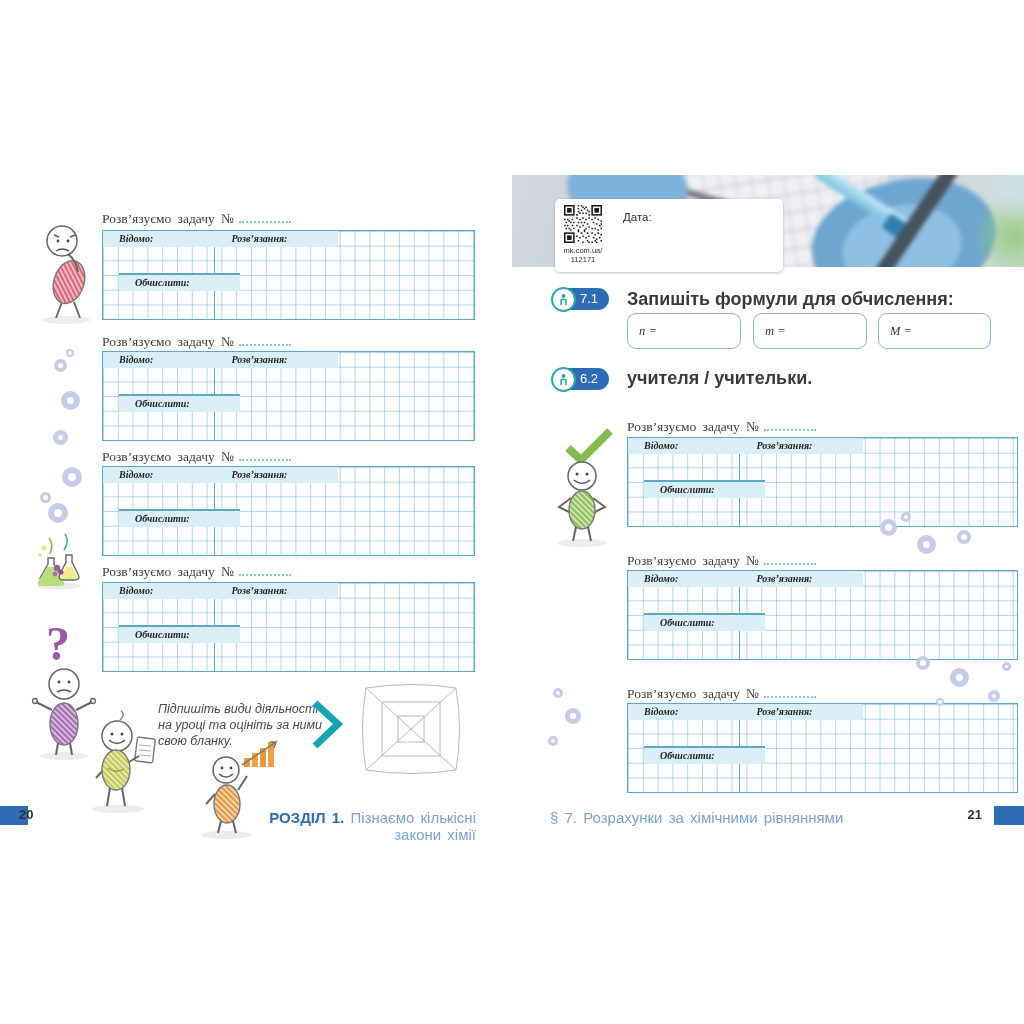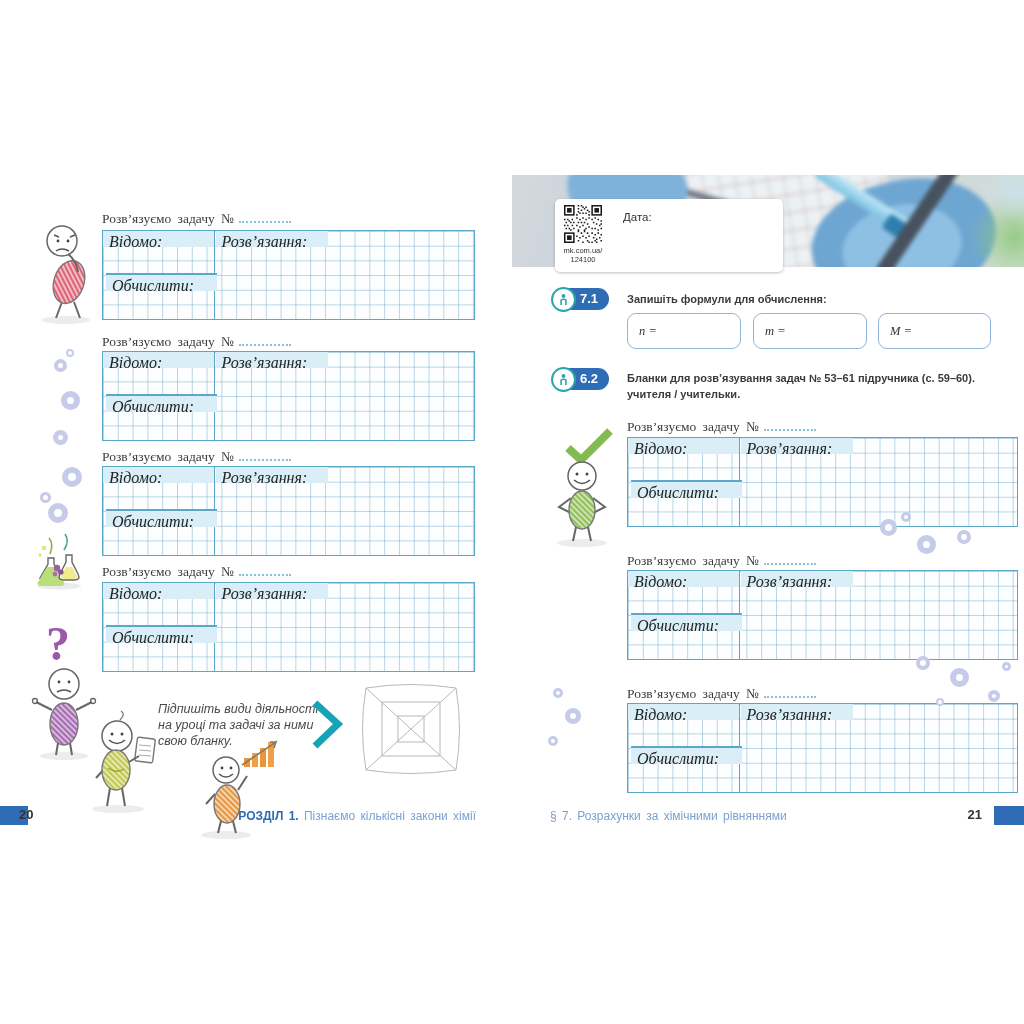--- a/index.html
+++ b/index.html
@@ -10,53 +10,53 @@
   
   .blk-h{position:absolute;font-family:"Liberation Serif",serif;font-size:13.5px;color:#3d3d3d;word-spacing:3px;}
   .dotline{display:inline-block;width:52px;border-bottom:2px dotted #86c3da;margin-left:5px;}
   .tbl{position:absolute;width:371px;height:88px;border:1.5px solid #5ba7c7;background-color:#fdfeff;
        background-image:linear-gradient(to right, rgba(96,166,198,.45) 1px, transparent 1px),
                         linear-gradient(to bottom, rgba(96,166,198,.45) 1px, transparent 1px);
        background-size:14.8px 14.7px;}
   .tbl-r{width:389px;}
   .vdiv{position:absolute;left:111px;top:0;bottom:0;border-left:1.5px solid #5ba7c7;}
   .lbl{position:absolute;background:#daeef7;font-family:"Liberation Serif",serif;
-       font-style:italic;font-weight:normal;font-size:16px;color:#222;
-       padding:2px 0 0 6px;height:14px;box-sizing:content-box;}
+       font-style:italic;font-weight:bold;font-size:10px;color:#222;
+       padding:2px 0 0 16px;height:14px;box-sizing:content-box;}
   .lbl-known{top:0;left:0;width:105px;}
   .lbl-sol{top:0;left:112.5px;width:106px;}
-  .lbl-calc{top:44px;left:3px;width:105px;border-top:2px solid #5ba7c7;margin-top:-2px;}
+  .lbl-calc{top:44px;left:16px;width:105px;border-top:2px solid #5ba7c7;margin-top:-2px;}
 
   
   .badge{position:absolute;display:flex;align-items:center;height:24px;}
-  .badge .pill{background:#2e6cb5;color:#fff;font-weight:bold;font-size:13px;
+  .badge .pill{background:#2e6cb5;color:#fff;font-weight:normal;font-size:13px;
                padding:3px 11px 4px 16px;border-radius:5px 11px 11px 5px;margin-left:-12px;}
   .badge .pcircle{width:21px;height:21px;border-radius:50%;background:#fff;border:2.5px solid #29a6a9;
                   z-index:1;display:flex;align-items:center;justify-content:center;}
-  .task-text{position:absolute;font-size:11px;font-weight:bold;color:#3a3a3a;line-height:15.5px;}
+  .task-text{position:absolute;font-size:18px;font-weight:bold;color:#3a3a3a;line-height:15.5px;}
   .fbox{position:absolute;top:313px;width:112px;height:34px;border:1.6px solid #8fb6da;border-radius:9px;background:#fff;}
   .fbox span{position:absolute;left:11px;top:10px;font-family:"Liberation Serif",serif;font-style:italic;font-size:12.5px;color:#333;}
 
   
   .banner{position:absolute;left:512px;top:175px;width:512px;height:92px;overflow:hidden;
           background:linear-gradient(105deg,#d4d9de 0%,#c6cfd8 25%,#dde4ea 50%,#ccd6dd 75%,#d5e0d6 100%);}
   .banner-art{position:absolute;inset:0;filter:blur(2px);}
   .banner-art div{position:absolute;}
   .whitebox{position:absolute;left:555px;top:199px;width:228px;height:73px;background:#fff;border-radius:5px;
             box-shadow:0 1px 3px rgba(0,0,0,.25);}
   .qr-caption{position:absolute;left:0;top:47px;width:56px;text-align:center;font-size:7.5px;line-height:1.25;color:#333;}
   .date-label{position:absolute;left:68px;top:12px;font-size:11.5px;color:#333;}
   .titlebar{position:absolute;left:617px;top:239px;width:407px;height:30px;background:#2e6cb5;
             color:#fff;font-weight:bold;font-size:15px;line-height:30px;padding-left:14px;box-sizing:border-box;
             letter-spacing:.2px;word-spacing:2px;}
 
   
   .footbar{position:absolute;top:806px;height:19px;background:#2e6cb5;}
   .pagenum{position:absolute;top:807px;font-weight:bold;font-size:13px;color:#333;}
-  .foottext{position:absolute;top:809px;font-size:12px;word-spacing:2px;}
+  .foottext{position:absolute;top:809px;font-size:15px;word-spacing:2px;}
 
   
   .bubble{position:absolute;border-radius:50%;border-style:solid;border-color:#c5cbe8;background:#fff;box-sizing:border-box;}
   .note{position:absolute;left:158px;top:701px;font-style:italic;font-size:12.5px;line-height:16px;color:#4a4a4a;}
 </style>
 </head>
 <body>
 
 <div class="sheet">
 
@@ -94,21 +94,21 @@
         <path d="M9 0h1v1H9zM11 0h1v1h-1zM14 1h1v1h-1zM12 1h1v1h-1zM9 2h1v1H9zM13 2h1v1h-1zM15 3h1v1h-1zM11 3h1v1h-1zM9 4h1v1H9zM10 5h1v1h-1zM12 5h1v1h-1zM14 5h1v1h-1zM16 4h1v1h-1zM8 6h1v1H8zM16 6h1v1h-1z
                  M0 9h1v1H0zM2 9h1v1H2zM5 9h1v1H5zM1 11h1v1H1zM3 10h1v1H3zM4 11h1v1H4zM6 11h1v1H6zM0 13h1v1H0zM2 13h1v1H2zM5 13h1v1H5zM1 15h1v1H1zM3 15h1v1H3zM6 15h1v1H6zM4 16h1v1H4z
                  M8 8h1v1H8zM10 9h1v1h-1zM12 8h1v1h-1zM14 9h1v1h-1zM16 8h1v1h-1zM9 11h1v1H9zM11 11h1v1h-1zM13 11h1v1h-1zM15 12h1v1h-1zM8 13h1v1H8zM10 14h1v1h-1zM12 13h1v1h-1zM14 15h1v1h-1zM16 14h1v1h-1zM9 16h1v1H9zM13 16h1v1h-1z
                  M18 9h1v1h-1zM20 8h1v1h-1zM22 9h1v1h-1zM24 10h1v1h-1zM19 11h1v1h-1zM21 12h1v1h-1zM23 13h1v1h-1zM18 15h1v1h-1zM20 15h1v1h-1zM22 16h1v1h-1zM24 15h1v1h-1zM24 12h1v1h-1z
                  M9 17h1v1H9zM11 18h1v1h-1zM13 17h1v1h-1zM15 18h1v1h-1zM8 20h1v1H8zM10 21h1v1h-1zM12 20h1v1h-1zM14 21h1v1h-1zM16 20h1v1h-1zM9 23h1v1H9zM12 24h1v1h-1zM15 23h1v1h-1zM16 24h1v1h-1z
                  M18 18h1v1h-1zM20 19h1v1h-1zM22 18h1v1h-1zM24 19h1v1h-1zM19 21h1v1h-1zM21 22h1v1h-1zM23 21h1v1h-1zM18 24h1v1h-1zM21 24h1v1h-1zM24 23h1v1h-1zM20 23h1v1h-1z"></path>
       </g>
     </svg>
     <div class="qr-caption">
       <div>mk.com.ua/</div>
-      <div>124100</div>
+      <div>112171</div>
     </div>
     <div class="date-label">Дата:</div>
   </div>
 
 
   <div class="blk-h" style="left:102px;top:211px;">
     <span>Розв’язуємо задачу №</span><span class="dotline"></span>
   </div>
   <div class="tbl" style="left:102px;top:230px;">
     <div class="vdiv"></div>
@@ -170,21 +170,20 @@
   <div class="badge" style="left:551px;top:367px;">
     <div class="pcircle">
       <svg width="13" height="13" viewBox="0 0 14 14">
           <circle cx="7" cy="3.2" r="2.1" fill="#29a6a9"></circle>
           <path d="M4.4,13 L4.4,7.6 Q7,6 9.6,7.6 L9.6,13" fill="none" stroke="#29a6a9" stroke-width="1.7"></path>
         </svg>
     </div>
     <div class="pill">6.2</div>
   </div>
   <div class="task-text" style="left:627px;top:371px;width:392px;">
-    <div>Бланки для розв’язування задач № 53–61 підручника (с. 59–60).</div>
     <div>учителя / учительки.</div>
   </div>
 
   <div class="blk-h" style="left:627px;top:419px;">
     <span>Розв’язуємо задачу №</span><span class="dotline"></span>
   </div>
   <div class="tbl tbl-r" style="left:627px;top:437px;">
     <div class="vdiv"></div>
     <div class="lbl lbl-known">Відомо:</div>
     <div class="lbl lbl-sol">Розв’язання:</div>
@@ -269,21 +268,21 @@
       <circle cx="11" cy="89" r="2.5" fill="none" stroke="#666" stroke-width="1.3"></circle>
     <line x1="52" y1="98" x2="68" y2="90" stroke="#666" stroke-width="2"></line>
       <circle cx="69" cy="89" r="2.5" fill="none" stroke="#666" stroke-width="1.3"></circle>
     <ellipse cx="40" cy="112" rx="14" ry="21" fill="url(#h-pur)" stroke="#777" stroke-width="1.4"></ellipse>
     <line x1="34" y1="131" x2="32" y2="143" stroke="#666" stroke-width="2"></line>
     <line x1="46" y1="131" x2="48" y2="143" stroke="#666" stroke-width="2"></line>
   </svg>
 
   <div class="note">
     <div>Підпишіть види діяльності</div>
-    <div>на уроці та задачі за ними</div>
+    <div>на уроці та оцініть за ними</div>
     <div>свою бланку.</div>
   </div>
 
   <svg class="abs" style="left:80px;top:706px;" width="88" height="108" viewBox="0 0 88 108">
     <defs>
         <pattern id="h-yel" width="4" height="4" patternUnits="userSpaceOnUse" patternTransform="rotate(-45)">
       <rect width="4" height="4" fill="#e7e9a9"></rect>
           <line x1="2" y1="0" x2="2" y2="4" stroke="#b9c14a" stroke-width="1.7"></line>
         </pattern>
       </defs>

